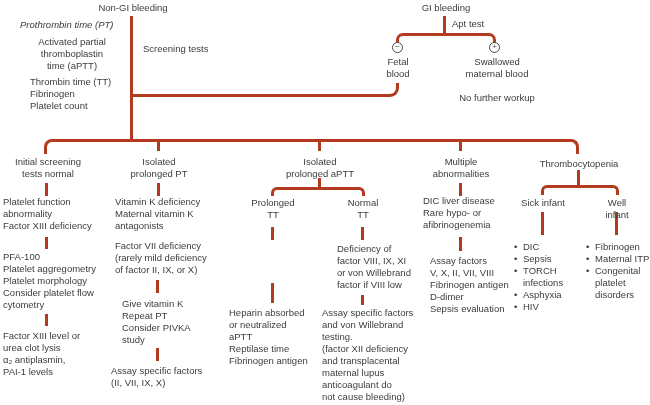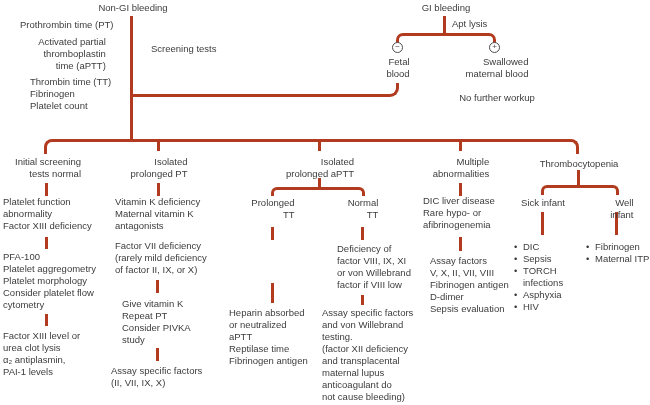--- a/index.html
+++ b/index.html
@@ -6,21 +6,21 @@
     --red:#b23a1e;
     --ink:#3c3c3c;
     --circle:#4d4d4d;
   }
   html,body{margin:0;padding:0;background:#fff;}
   .canvas{
     position:relative;width:650px;height:405px;background:#ffffff;overflow:hidden;
     font-family:"Liberation Sans", sans-serif;font-size:9.5px;line-height:12px;color:var(--ink);
   }
   .t{position:absolute;white-space:pre-line;}
-  .tc{text-align:right;transform:translateX(-50%);}
+  .tc{text-align:center;transform:translateX(-50%);}
   .vline{position:absolute;width:3px;background:var(--red);}
   .bracket{position:absolute;border:3px solid var(--red);border-bottom:none;
            border-top-left-radius:7px;border-top-right-radius:7px;}
   .elbow-br{position:absolute;border-right:3px solid var(--red);border-bottom:3px solid var(--red);
             border-bottom-right-radius:9px;}
   .sign-circle{position:absolute;width:9px;height:9px;border:1px solid var(--circle);border-radius:50%;
                background:#fff;color:var(--circle);font-size:8px;line-height:8px;text-align:center;}
   ul.blist{list-style:none;margin:0;padding:0;position:absolute;}
   ul.blist li{position:relative;padding-left:9px;white-space:pre-line;}
   ul.blist li::before{content:"\2022";position:absolute;left:0;top:0;}
@@ -60,31 +60,31 @@
 
   <div class="vline" style="left:577px;top:170px;height:15px;"></div>
   <div class="bracket" style="left:541px;top:185px;width:72px;height:7px;border-radius:6px 6px 0 0;"></div>
   <div class="vline" style="left:541px;top:212px;height:23px;"></div>
   <div class="vline" style="left:615px;top:212px;height:23px;"></div>
 
   <div class="sign-circle" style="left:392px;top:42px;"><span>−</span></div>
   <div class="sign-circle" style="left:489px;top:42px;"><span>+</span></div>
 
   <div class="t tc" style="left:133px;top:2px;">Non-GI bleeding</div>
-  <div class="t" style="left:20px;top:19px;">Prothrombin time (PT)</div>
+  <div class="t" style="left:20px;top:19px;font-style:italic;">Prothrombin time (PT)</div>
   <div class="t tc" style="left:72px;top:36px;">Activated partial
 thromboplastin
 time (aPTT)</div>
   <div class="t" style="left:30px;top:76px;">Thrombin time (TT)
 Fibrinogen
 Platelet count</div>
-  <div class="t" style="left:143px;top:43px;margin-left:8px;">Screening tests</div>
+  <div class="t" style="left:143px;top:43px;">Screening tests</div>
 
   <div class="t tc" style="left:446px;top:2px;">GI bleeding</div>
-  <div class="t" style="left:452px;top:18px;">Apt lysis</div>
+  <div class="t" style="left:452px;top:18px;">Apt test</div>
   <div class="t tc" style="left:398px;top:56px;">Fetal
 blood</div>
   <div class="t tc" style="left:497px;top:56px;">Swallowed
 maternal blood</div>
   <div class="t tc" style="left:497px;top:92px;">No further workup</div>
 
   <div class="t tc" style="left:48px;top:156px;">Initial screening
 tests normal</div>
   <div class="t tc" style="left:159px;top:156px;">Isolated
 prolonged PT</div>
@@ -157,15 +157,18 @@
       <li>DIC</li>
       <li>Sepsis</li>
       <li>TORCH
 infections</li>
       <li>Asphyxia</li>
       <li>HIV</li>
     </ul>
   <ul class="blist" style="left:586px;top:241px;">
       <li>Fibrinogen</li>
       <li>Maternal ITP</li>
+      <li>Congenital
+platelet
+disorders</li>
     </ul>
 
 </div>
 
 </body></html>

